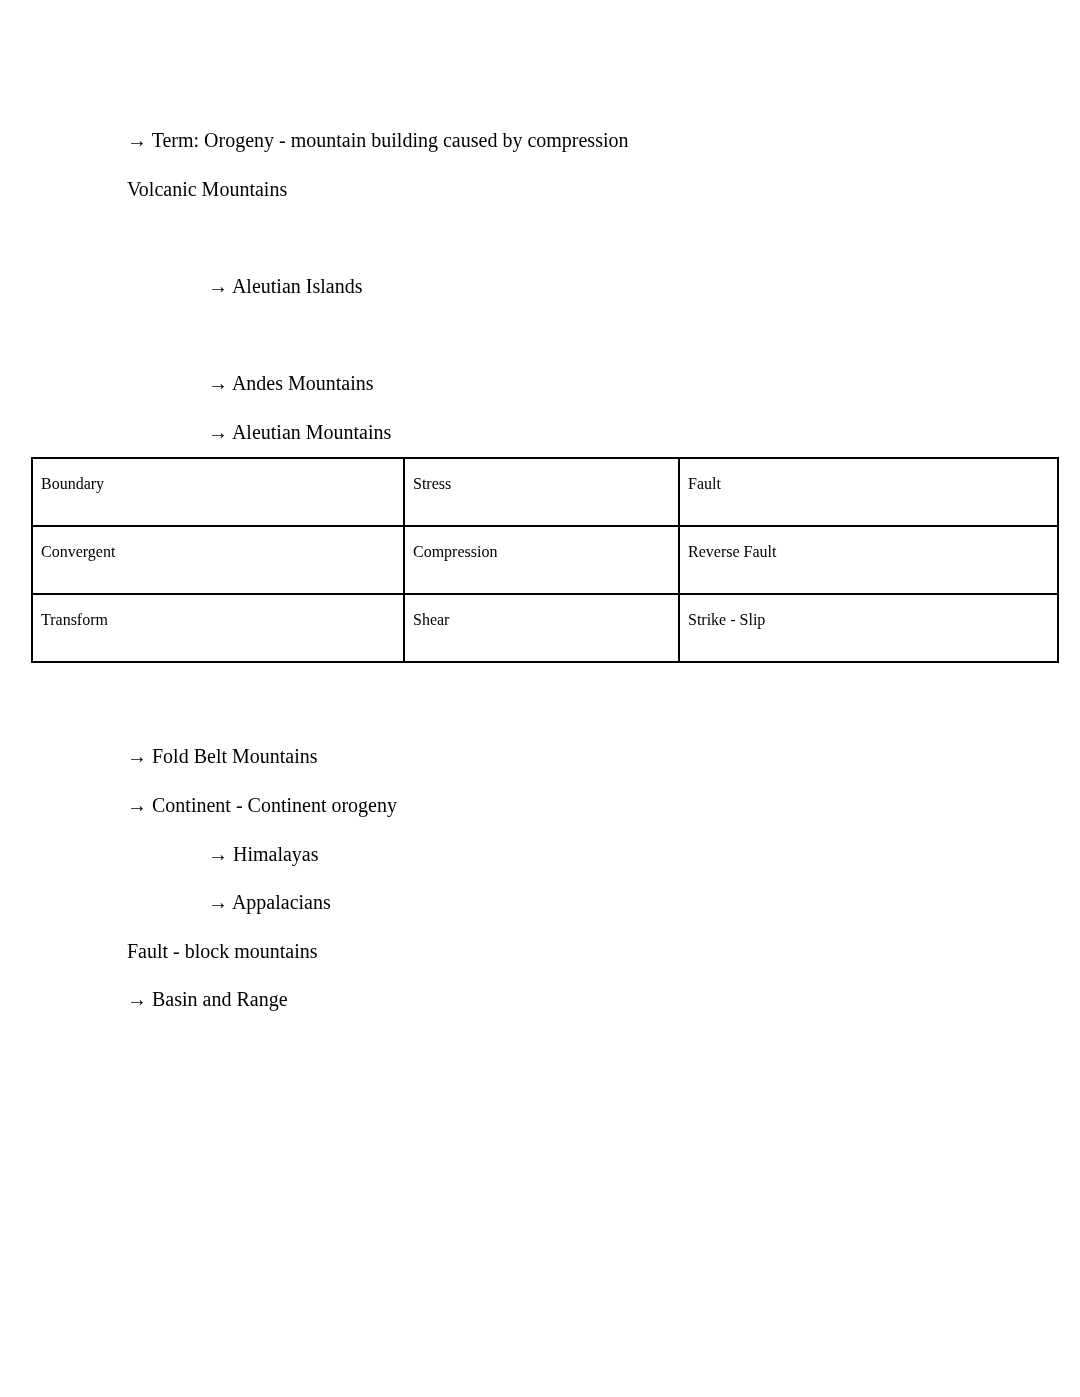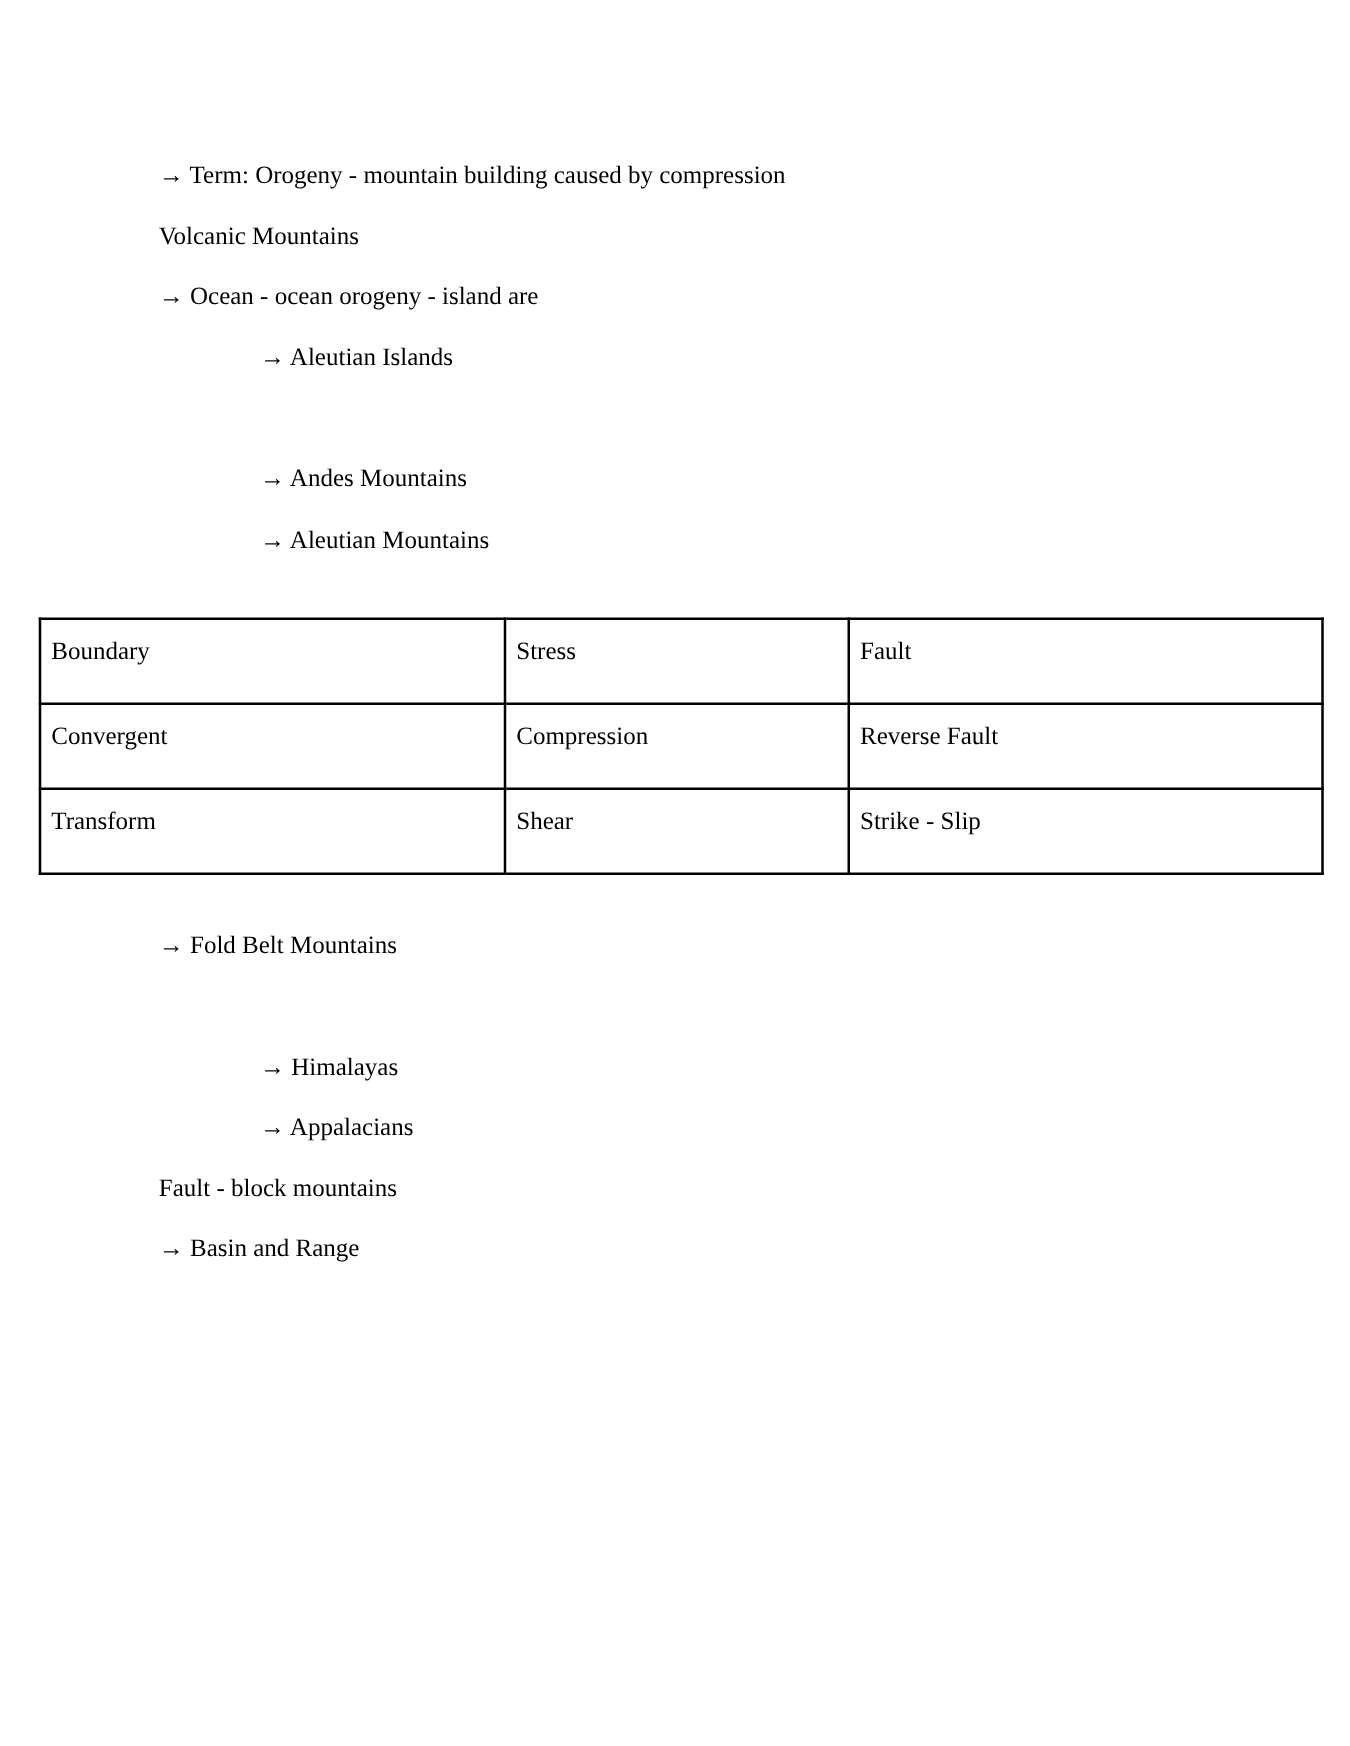--- a/index.html
+++ b/index.html
@@ -20,27 +20,27 @@
   .doc-line {
     position: absolute;
     white-space: pre;
     line-height: 26px;
   }
   .indent-1 { left: 127px; }
   .indent-2 { left: 208px; }
 
   table.notes-table {
     position: absolute;
-    top: 494px;
+    top: 457px;
     left: 31px;
     width: 1026px;
     border-collapse: collapse;
     table-layout: fixed;
     font-family: "Liberation Serif", serif;
-    font-size: 20px;
+    font-size: 16px;
     color: #000000;
   }
   table.notes-table td, table.notes-table th {
     border: 2px solid #000000;
     vertical-align: top;
     text-align: left;
     font-weight: normal;
     padding: 12px 6px 0 8px;
     height: 54px;
     line-height: 26px;
@@ -49,21 +49,20 @@
   .col-2 { width: 275px; }
   .col-3 { width: 379px; }
 </style>
 </head>
 <body>
 
 <div class="page">
 
   <div class="doc-line indent-1" style="top:127px">→ Term: Orogeny - mountain building caused by compression</div>
   <div class="doc-line indent-1" style="top:176px">Volcanic Mountains</div>
-  <div class="doc-line indent-1" style="top:224px">→ Ocean - ocean orogeny - island are</div>
   <div class="doc-line indent-2" style="top:273px">→ Aleutian Islands</div>
   <div class="doc-line indent-2" style="top:370px">→ Andes Mountains</div>
   <div class="doc-line indent-2" style="top:419px">→ Aleutian Mountains</div>
 
   <table class="notes-table">
     <colgroup>
       <col class="col-1">
         <col class="col-2">
         <col class="col-3">
     </colgroup>
@@ -80,18 +79,19 @@
       </tr>
       <tr>
         <td>Transform</td>
         <td>Shear</td>
         <td>Strike - Slip</td>
       </tr>
     </tbody>
   </table>
 
   <div class="doc-line indent-1" style="top:743px">→ Fold Belt Mountains</div>
+  <div class="doc-line indent-1" style="top:792px">→ Continent - Continent orogeny</div>
   <div class="doc-line indent-2" style="top:841px">→ Himalayas</div>
   <div class="doc-line indent-2" style="top:889px">→ Appalacians</div>
   <div class="doc-line indent-1" style="top:938px">Fault - block mountains</div>
   <div class="doc-line indent-1" style="top:986px">→ Basin and Range</div>
 
 </div>
 
 </body></html>

